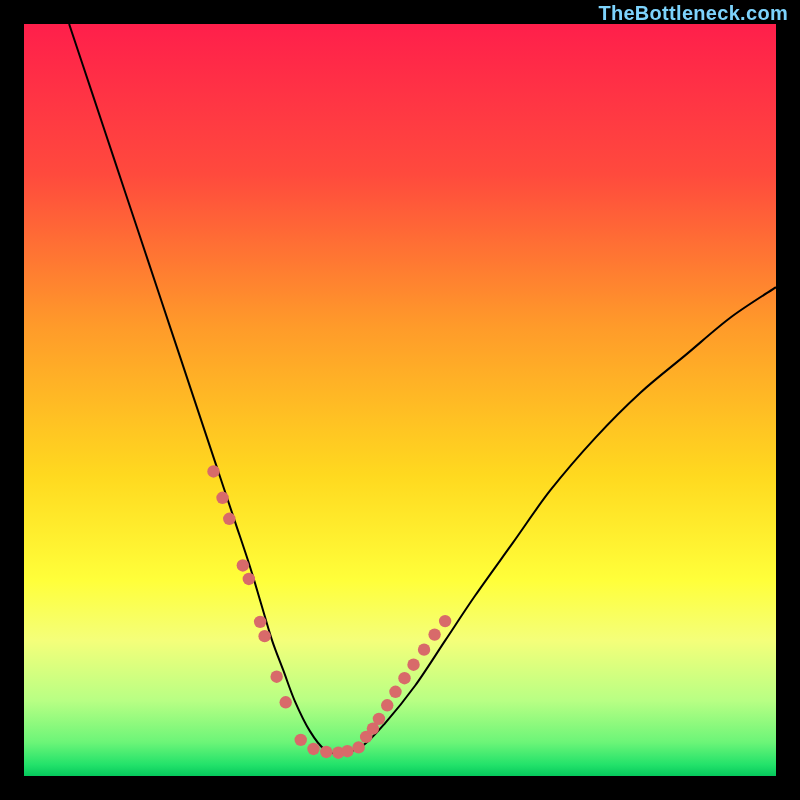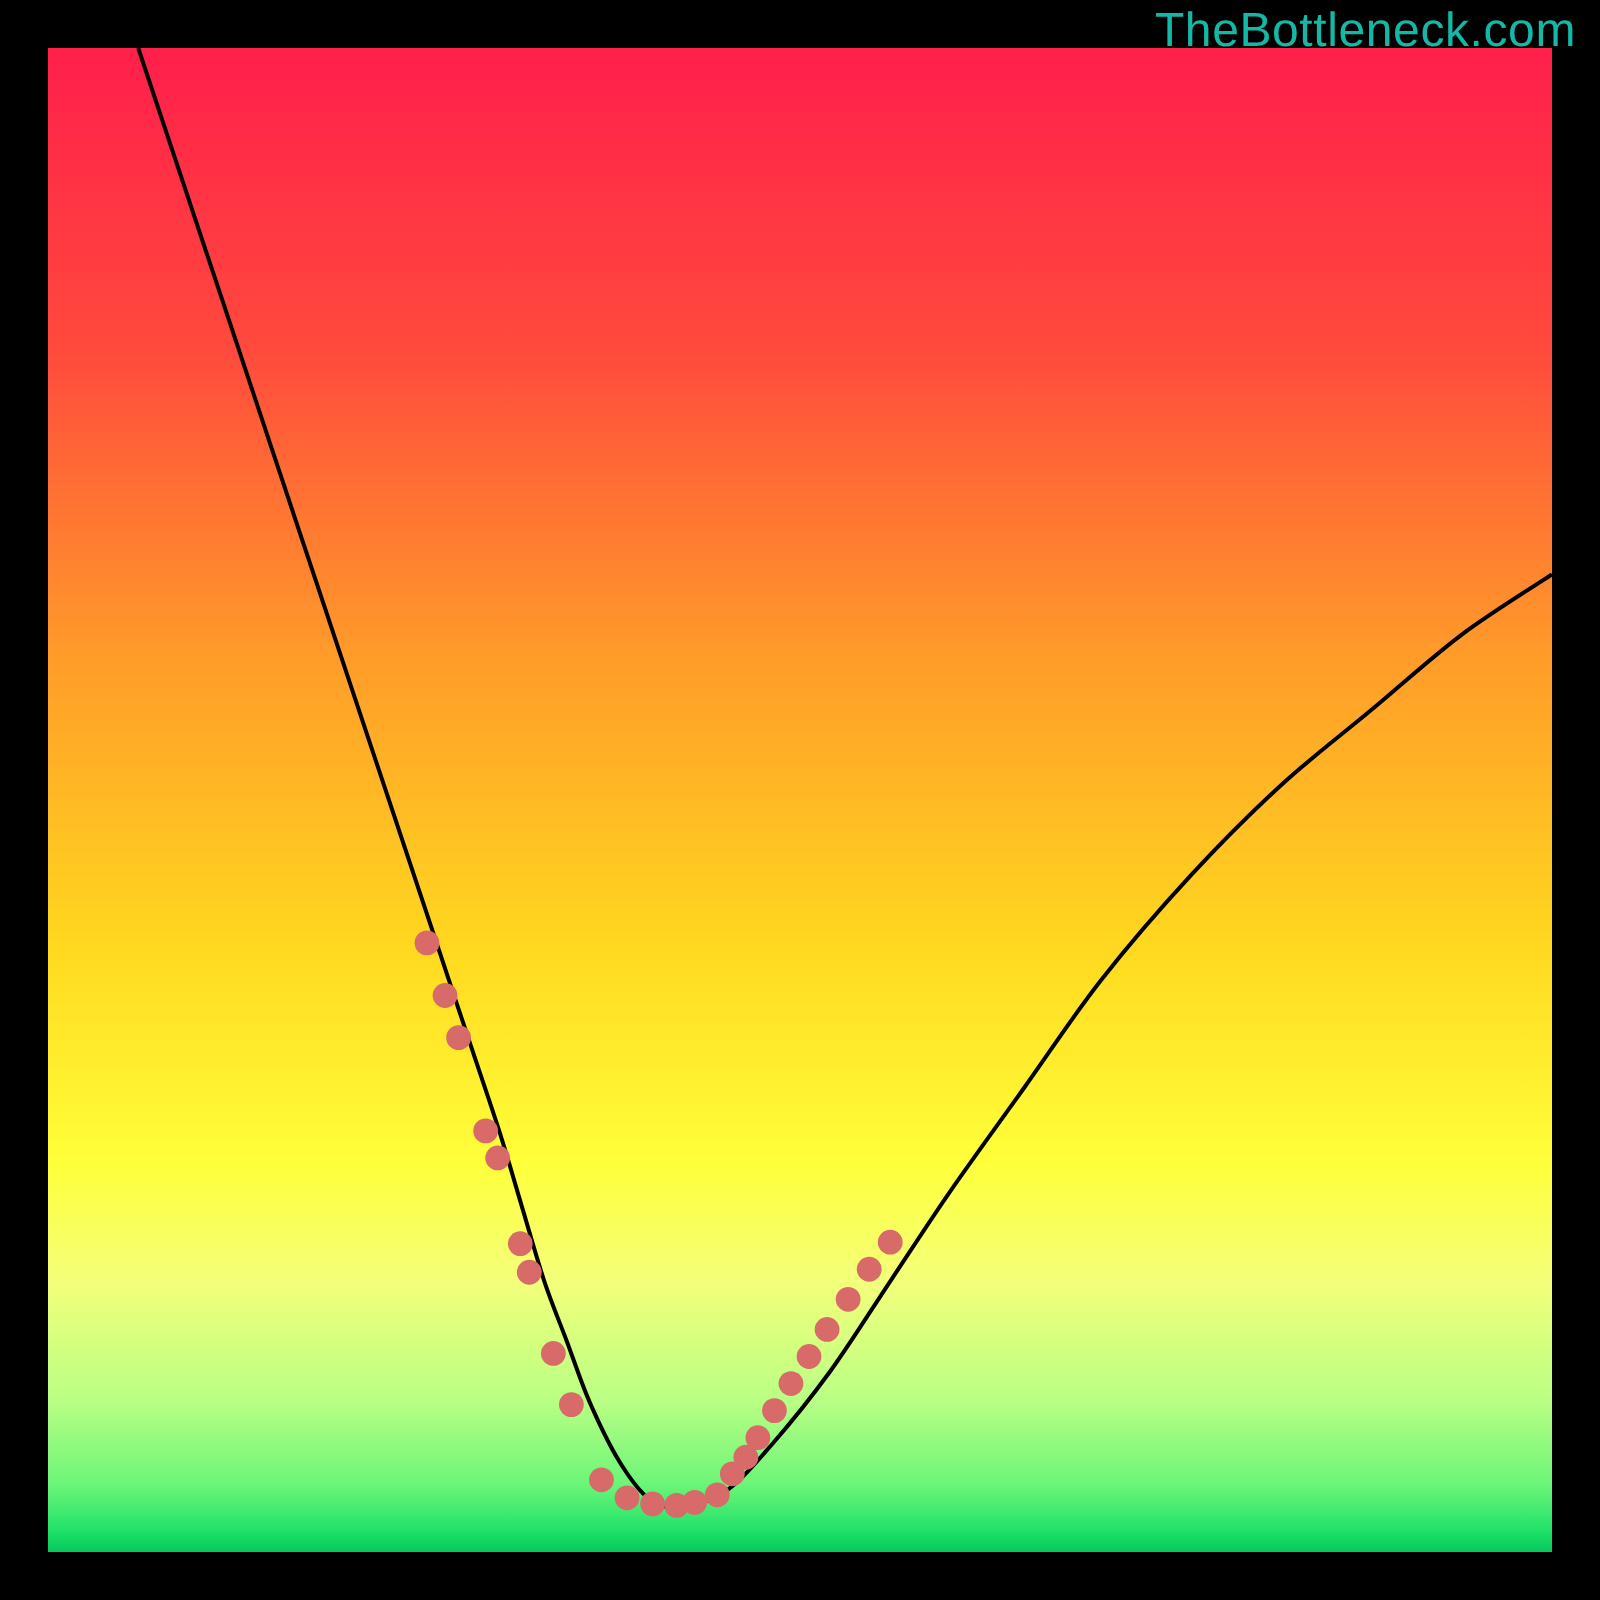--- a/index.html
+++ b/index.html
@@ -23,24 +23,24 @@
     position: absolute;
     left: 0;
     top: 0;
     width: 752px;
     height: 752px;
   }
   .watermark {
     position: absolute;
     top: 2px;
     right: 12px;
-    color: #14b8a6;
-    font-size: 24px;
+    color: #7dd3fc;
+    font-size: 20px;
     letter-spacing: 0.3px;
-    font-weight: 400;
+    font-weight: 700;
     user-select: none;
   }
 </style>
 </head>
 <body>
 
 <div class="frame">
   <svg class="plot" viewBox="0 0 752 752" preserveAspectRatio="none">
     <defs>
       <linearGradient id="bg-grad" x1="0" y1="0" x2="0" y2="1">

